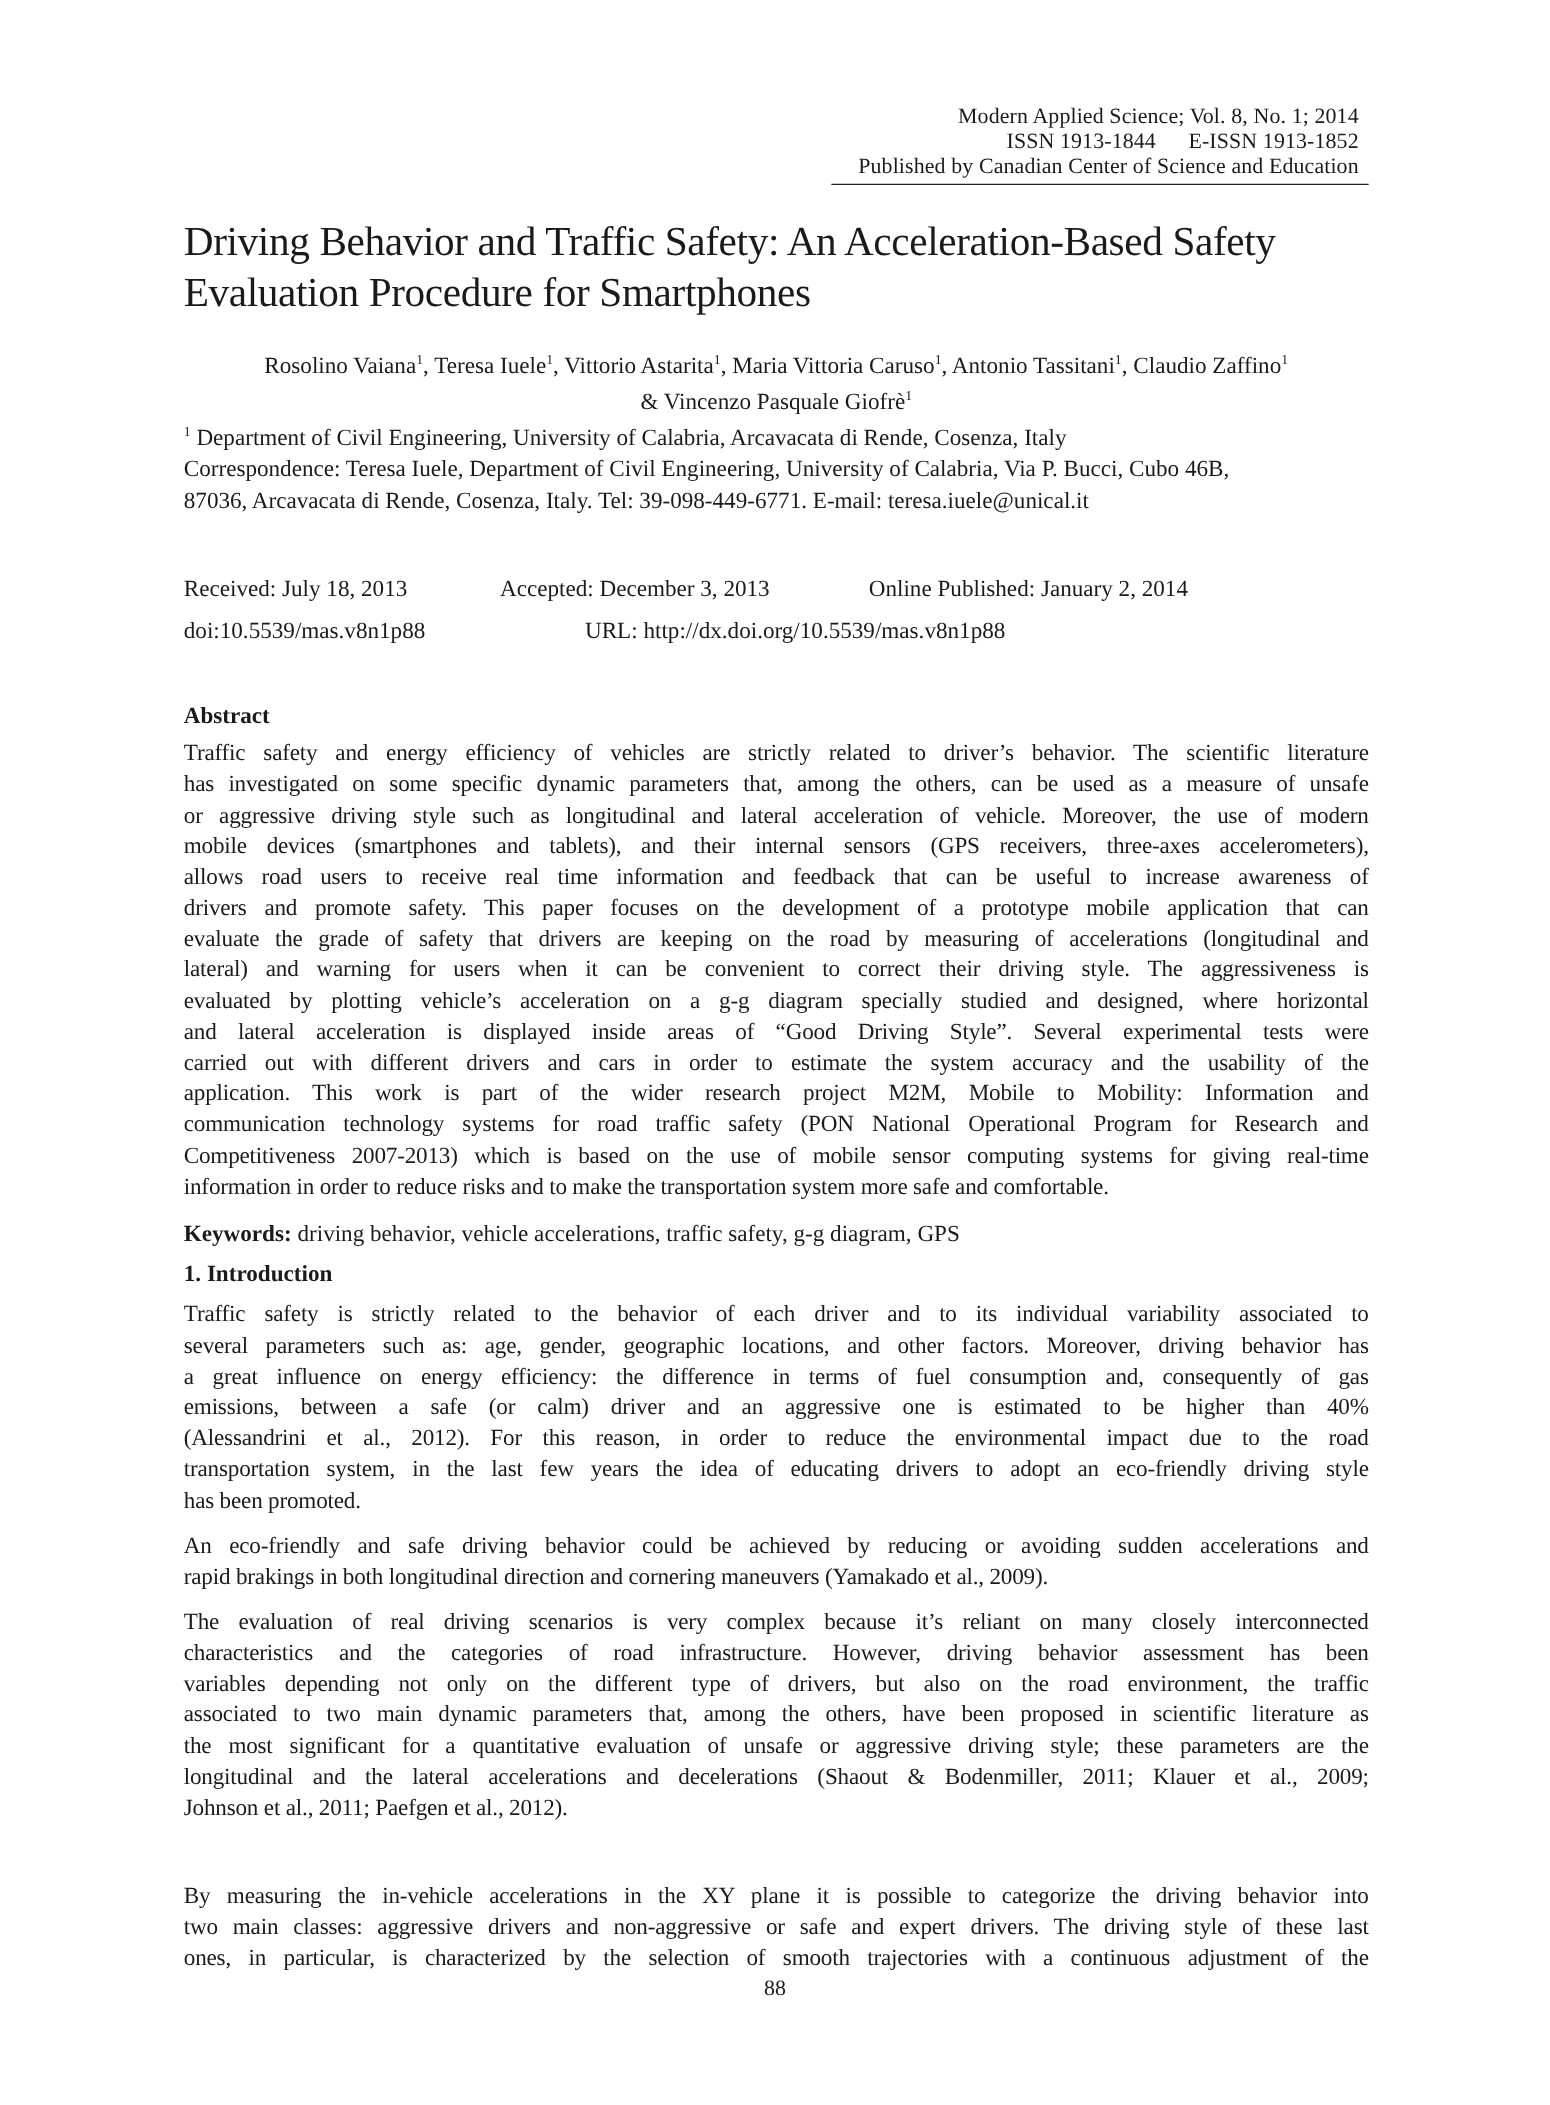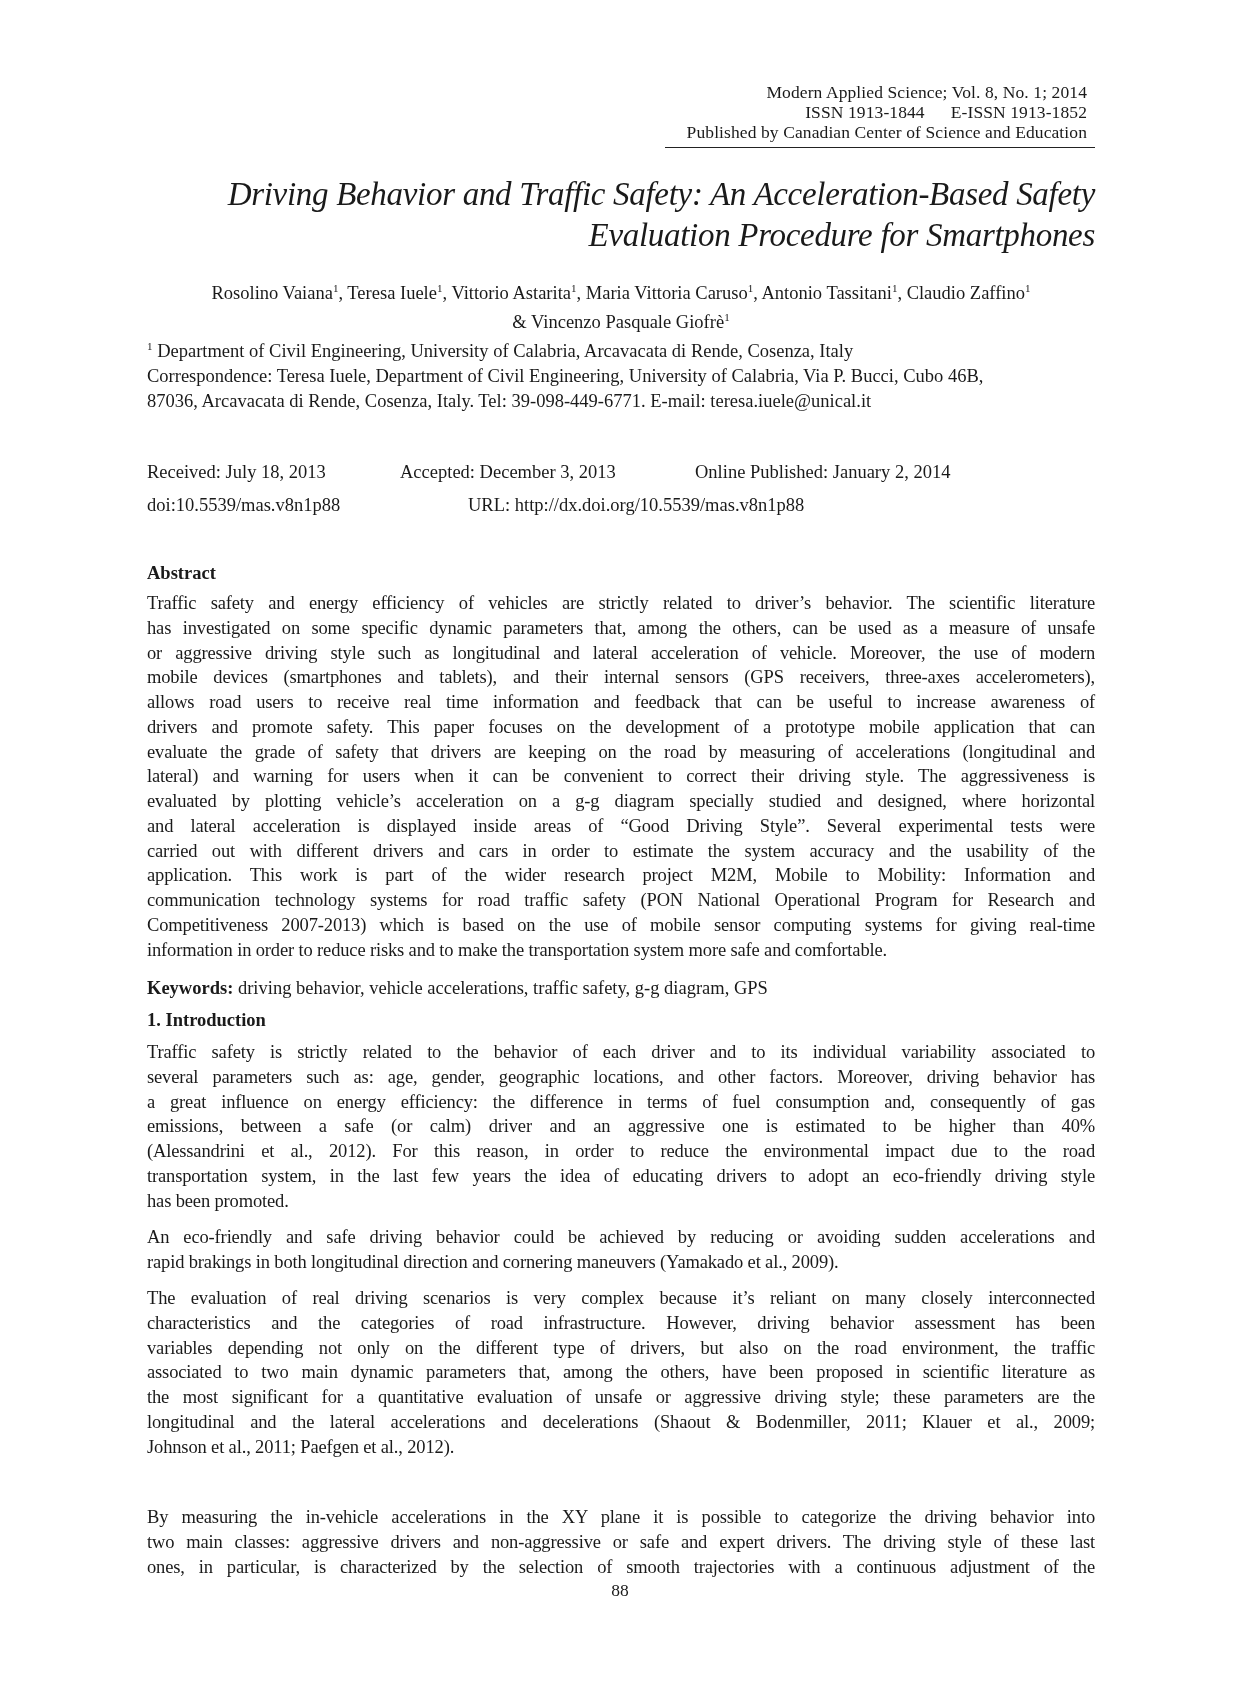--- a/index.html
+++ b/index.html
@@ -17,21 +17,21 @@
     text-align: right; font-size: 17.5px; line-height: 20px; letter-spacing: 0.1px;
   }
   .running-header .issn span + span { margin-left: 26px; }
   .header-rule {
     position: absolute; left: 665px; width: 430px; top: 147px;
     border-top: 1.5px solid #222;
   }
 
   .title {
     position: absolute; left: 147px; width: 948px; top: 174px;
-    text-align: right; font-size: 33px; line-height: 41px; letter-spacing: -0.3px; font-style: italic;
+    text-align: left; font-size: 33px; line-height: 41px; letter-spacing: -0.3px;
   }
   .authors {
     position: absolute; left: 147px; width: 948px; top: 276px;
     text-align: center; font-size: 18.5px; line-height: 24px;
   }
   .authors sup { font-size: 11px; }
   .affil { top: 334px; font-size: 18.5px; line-height: 24px; }
   .affil sup { font-size: 11px; }
   .corr { top: 364px; font-size: 18.5px; line-height: 24.5px; }
 

